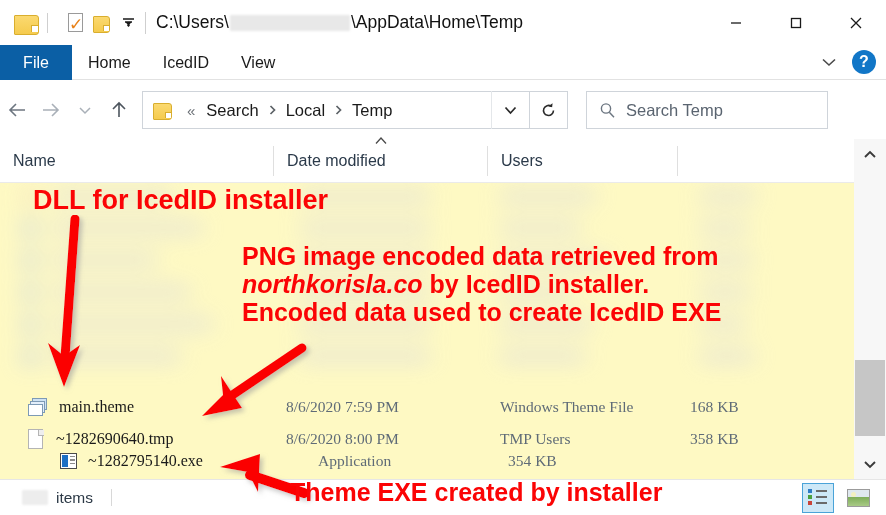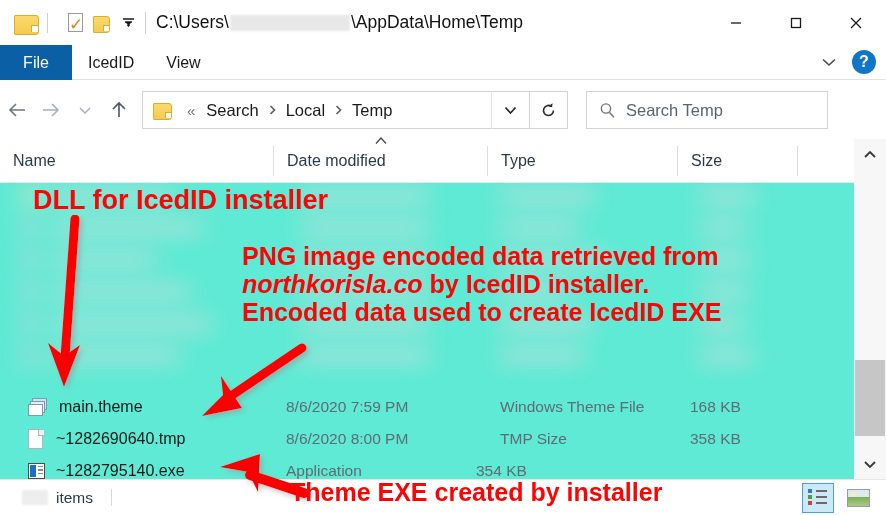--- a/index.html
+++ b/index.html
@@ -216,21 +216,21 @@
   }
   .col-name { width: 273px; border-left: none; }
   .col-date { width: 214px; }
   .col-type { width: 190px; }
   .col-size { width: 120px; }
   .col-tail { flex: 1 1 auto; }
 
   
   .listarea {
     position: absolute; left: 0; top: 183px; width: 854px; height: 296px;
-    background: #5eead4; overflow: hidden;
+    background: #fef9c3; overflow: hidden; font-family: Liberation Serif, serif;
   }
   
   .blur-region {
     position: absolute; left: 0; top: 0; width: 854px; height: 205px;
     overflow: hidden;
   }
   .blur-inner {
     position: absolute; left: 0; top: 0; width: 854px; height: 205px;
     filter: blur(11px);
     opacity: 0.85;
@@ -383,20 +383,21 @@
       <div class="wc">
         <svg width="18" height="18" viewBox="0 0 18 18">
             <path d="M4 4 L14 14 M14 4 L4 14" stroke="#1a1a1a" stroke-width="1.3"></path>
           </svg>
       </div>
     </div>
   </div>
 
   <div class="ribbon">
     <div class="tab-file">File</div>
+    <div class="tab">Home</div>
     <div class="tab">IcedID</div>
     <div class="tab">View</div>
     <div class="ribbon-right">
       <div class="chev-ribbon">
         <svg width="18" height="12" viewBox="0 0 18 12">
             <path d="M3 3.5 L9 9 L15 3.5" stroke="#4a4a4a" stroke-width="1.6" fill="none"></path>
           </svg>
       </div>
       <div class="help-btn">?</div>
     </div>
@@ -472,24 +473,21 @@
     </div>
     <div class="col col-date">
       <span class="sortcaret">
         <svg width="16" height="9" viewBox="0 0 16 9">
             <path d="M3 7.5 L8 2 L13 7.5" stroke="#4a4a4a" stroke-width="1.3" fill="none"></path>
           </svg>
       </span>
       <span>Date modified</span>
     </div>
     <div class="col col-type">
-      <span>Type</span>
-    </div>
-    <div class="col col-size">
-      <span>Size</span>
+      <span>Users</span>
     </div>
     <div class="col col-tail"></div>
   </div>
 
   <div class="listarea">
 
     <div class="blur-region">
       <div class="blur-inner">
         <div class="brow warm" style="left:22px; top:6px; width:18px; height:15px;"></div>
         <div class="brow" style="left:52px; top:8px; width:120px;"></div>
@@ -545,25 +543,25 @@
 
     <div class="filerow" style="top:240px;">
       <div class="f-name">
         <span class="ic-tmp">
           <span class="pg"></span>
             <span class="fold"></span>
         </span>
         <span>~1282690640.tmp</span>
       </div>
       <div class="f-date">8/6/2020 8:00 PM</div>
-      <div class="f-type">TMP Size</div>
+      <div class="f-type">TMP Users</div>
       <div class="f-size">358 KB</div>
     </div>
 
-    <div class="filerow" style="top:272px;">
+    <div class="filerow" style="top:262px;margin-left:32px;">
       <div class="f-name">
         <span class="ic-exe">
           <span class="bx"></span>
             <span class="bl"></span>
           <span class="l1"></span>
             <span class="l2"></span>
             <span class="l3"></span>
         </span>
         <span>~1282795140.exe</span>
       </div>

